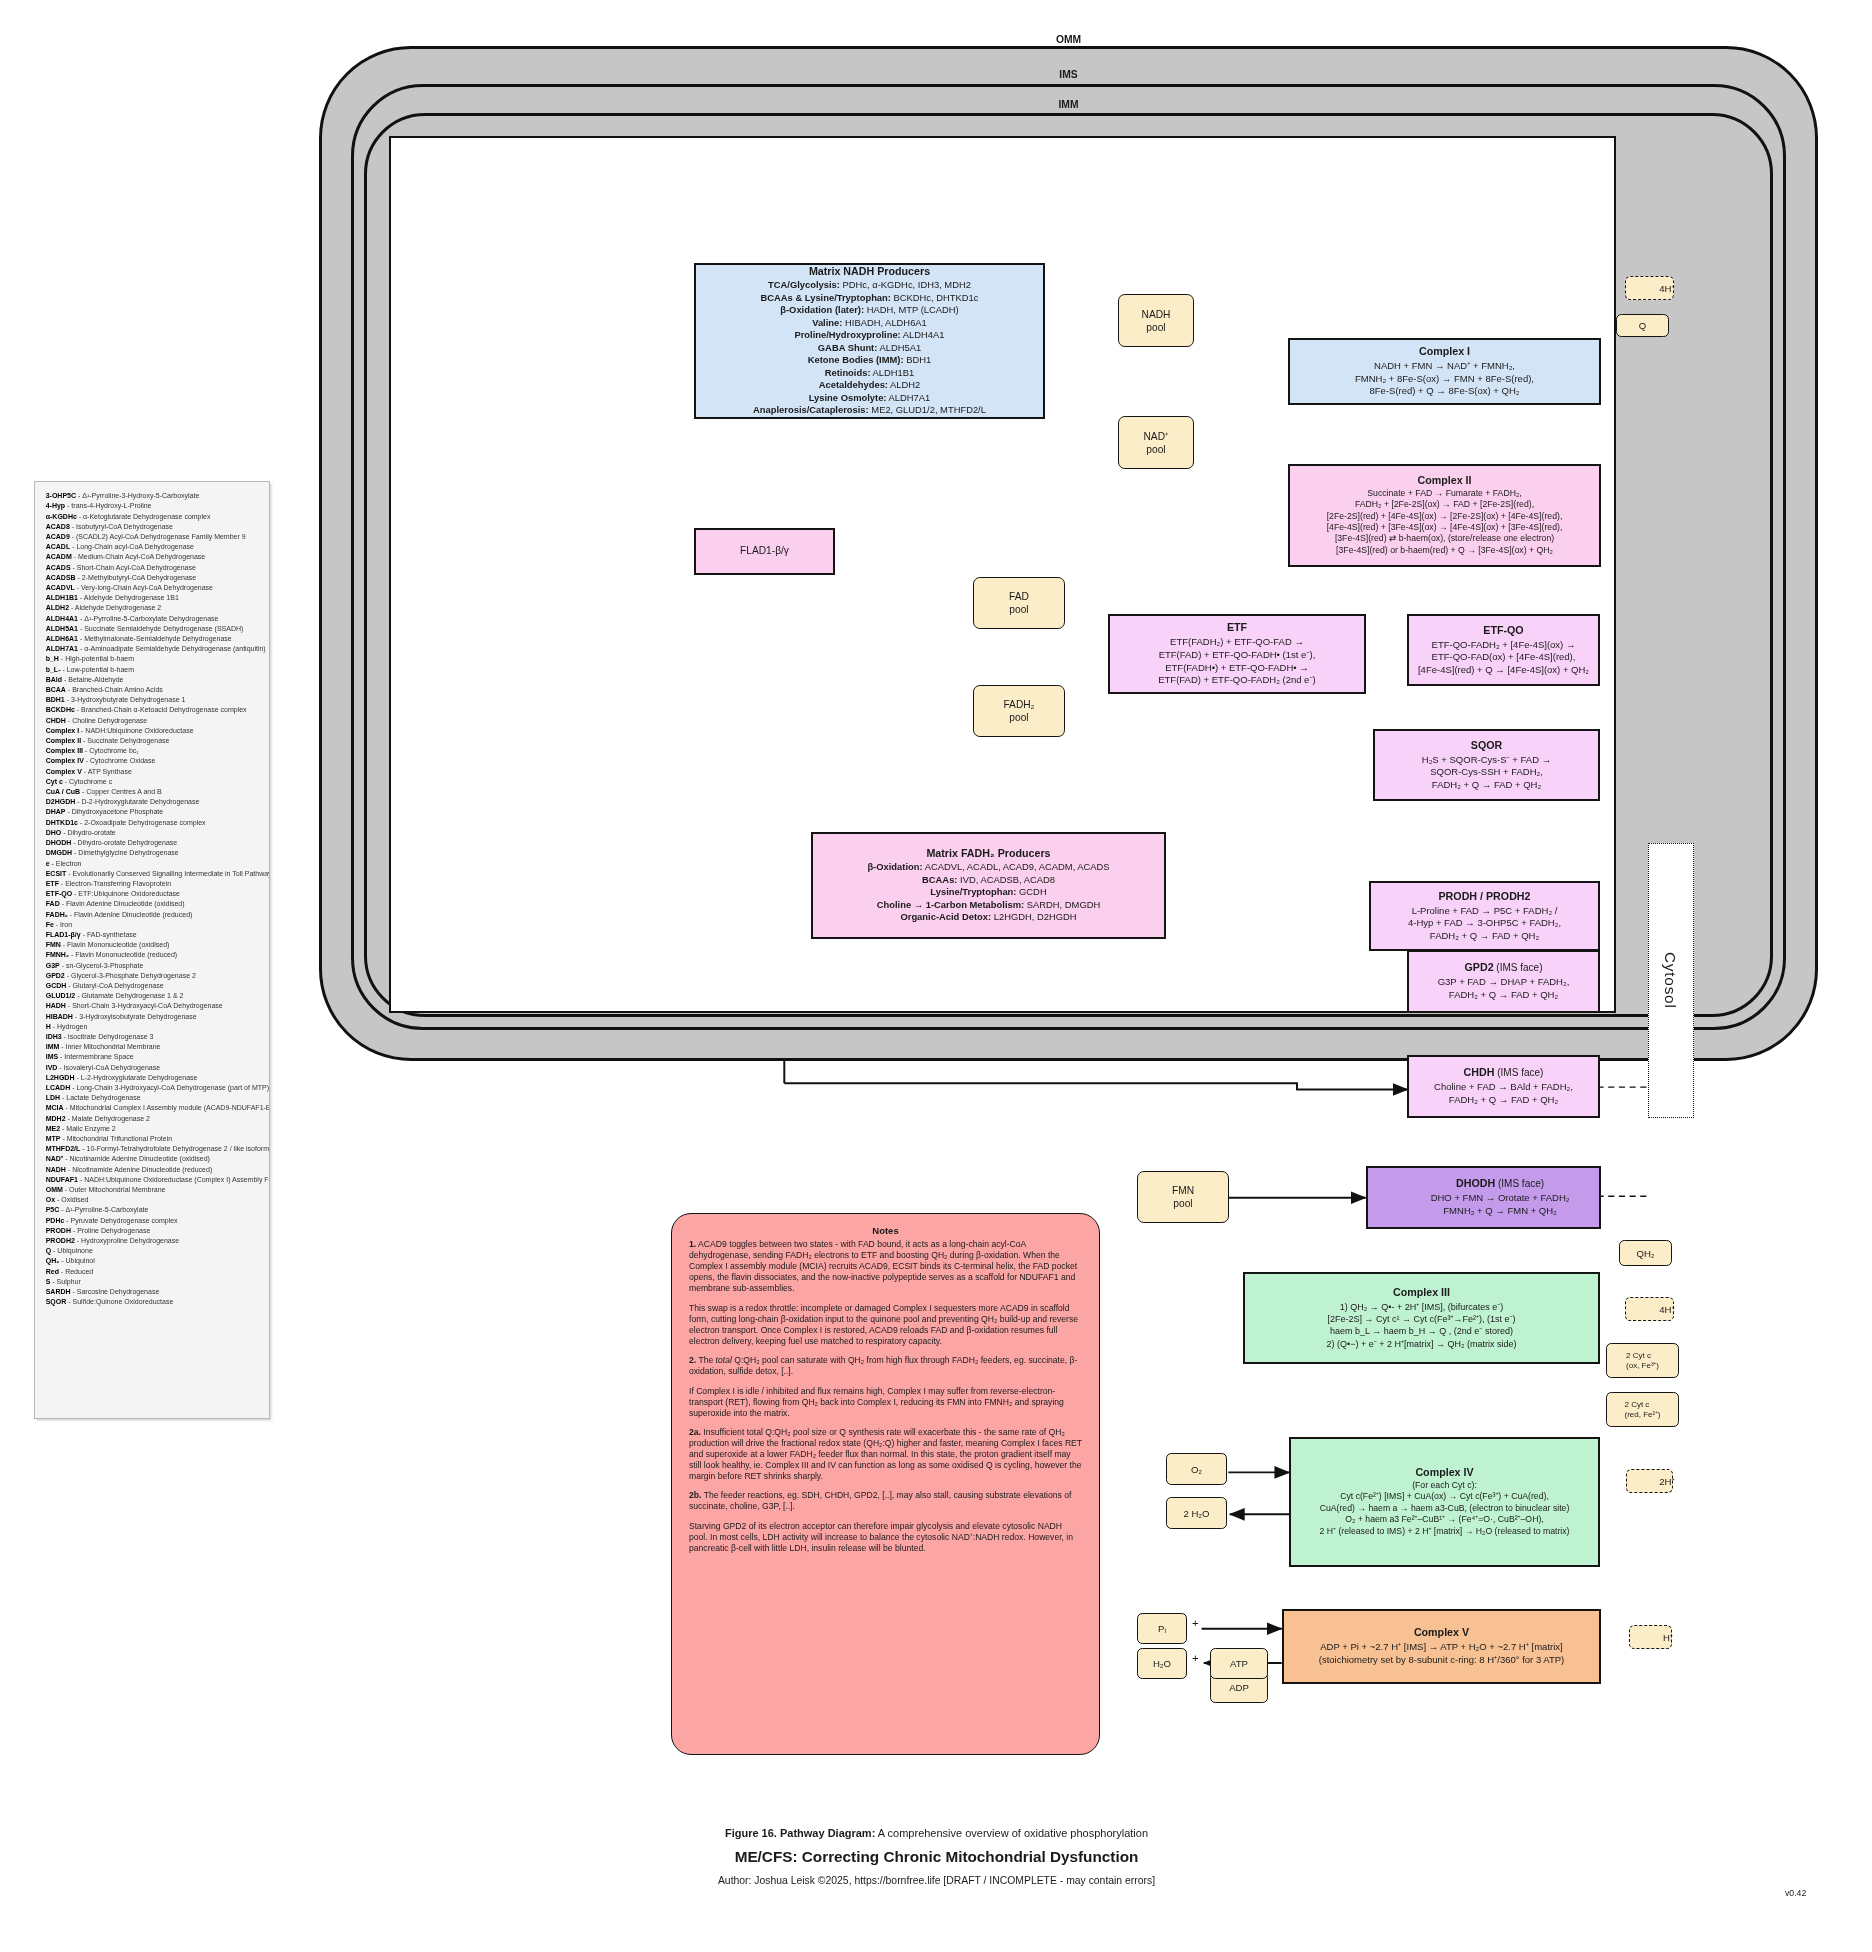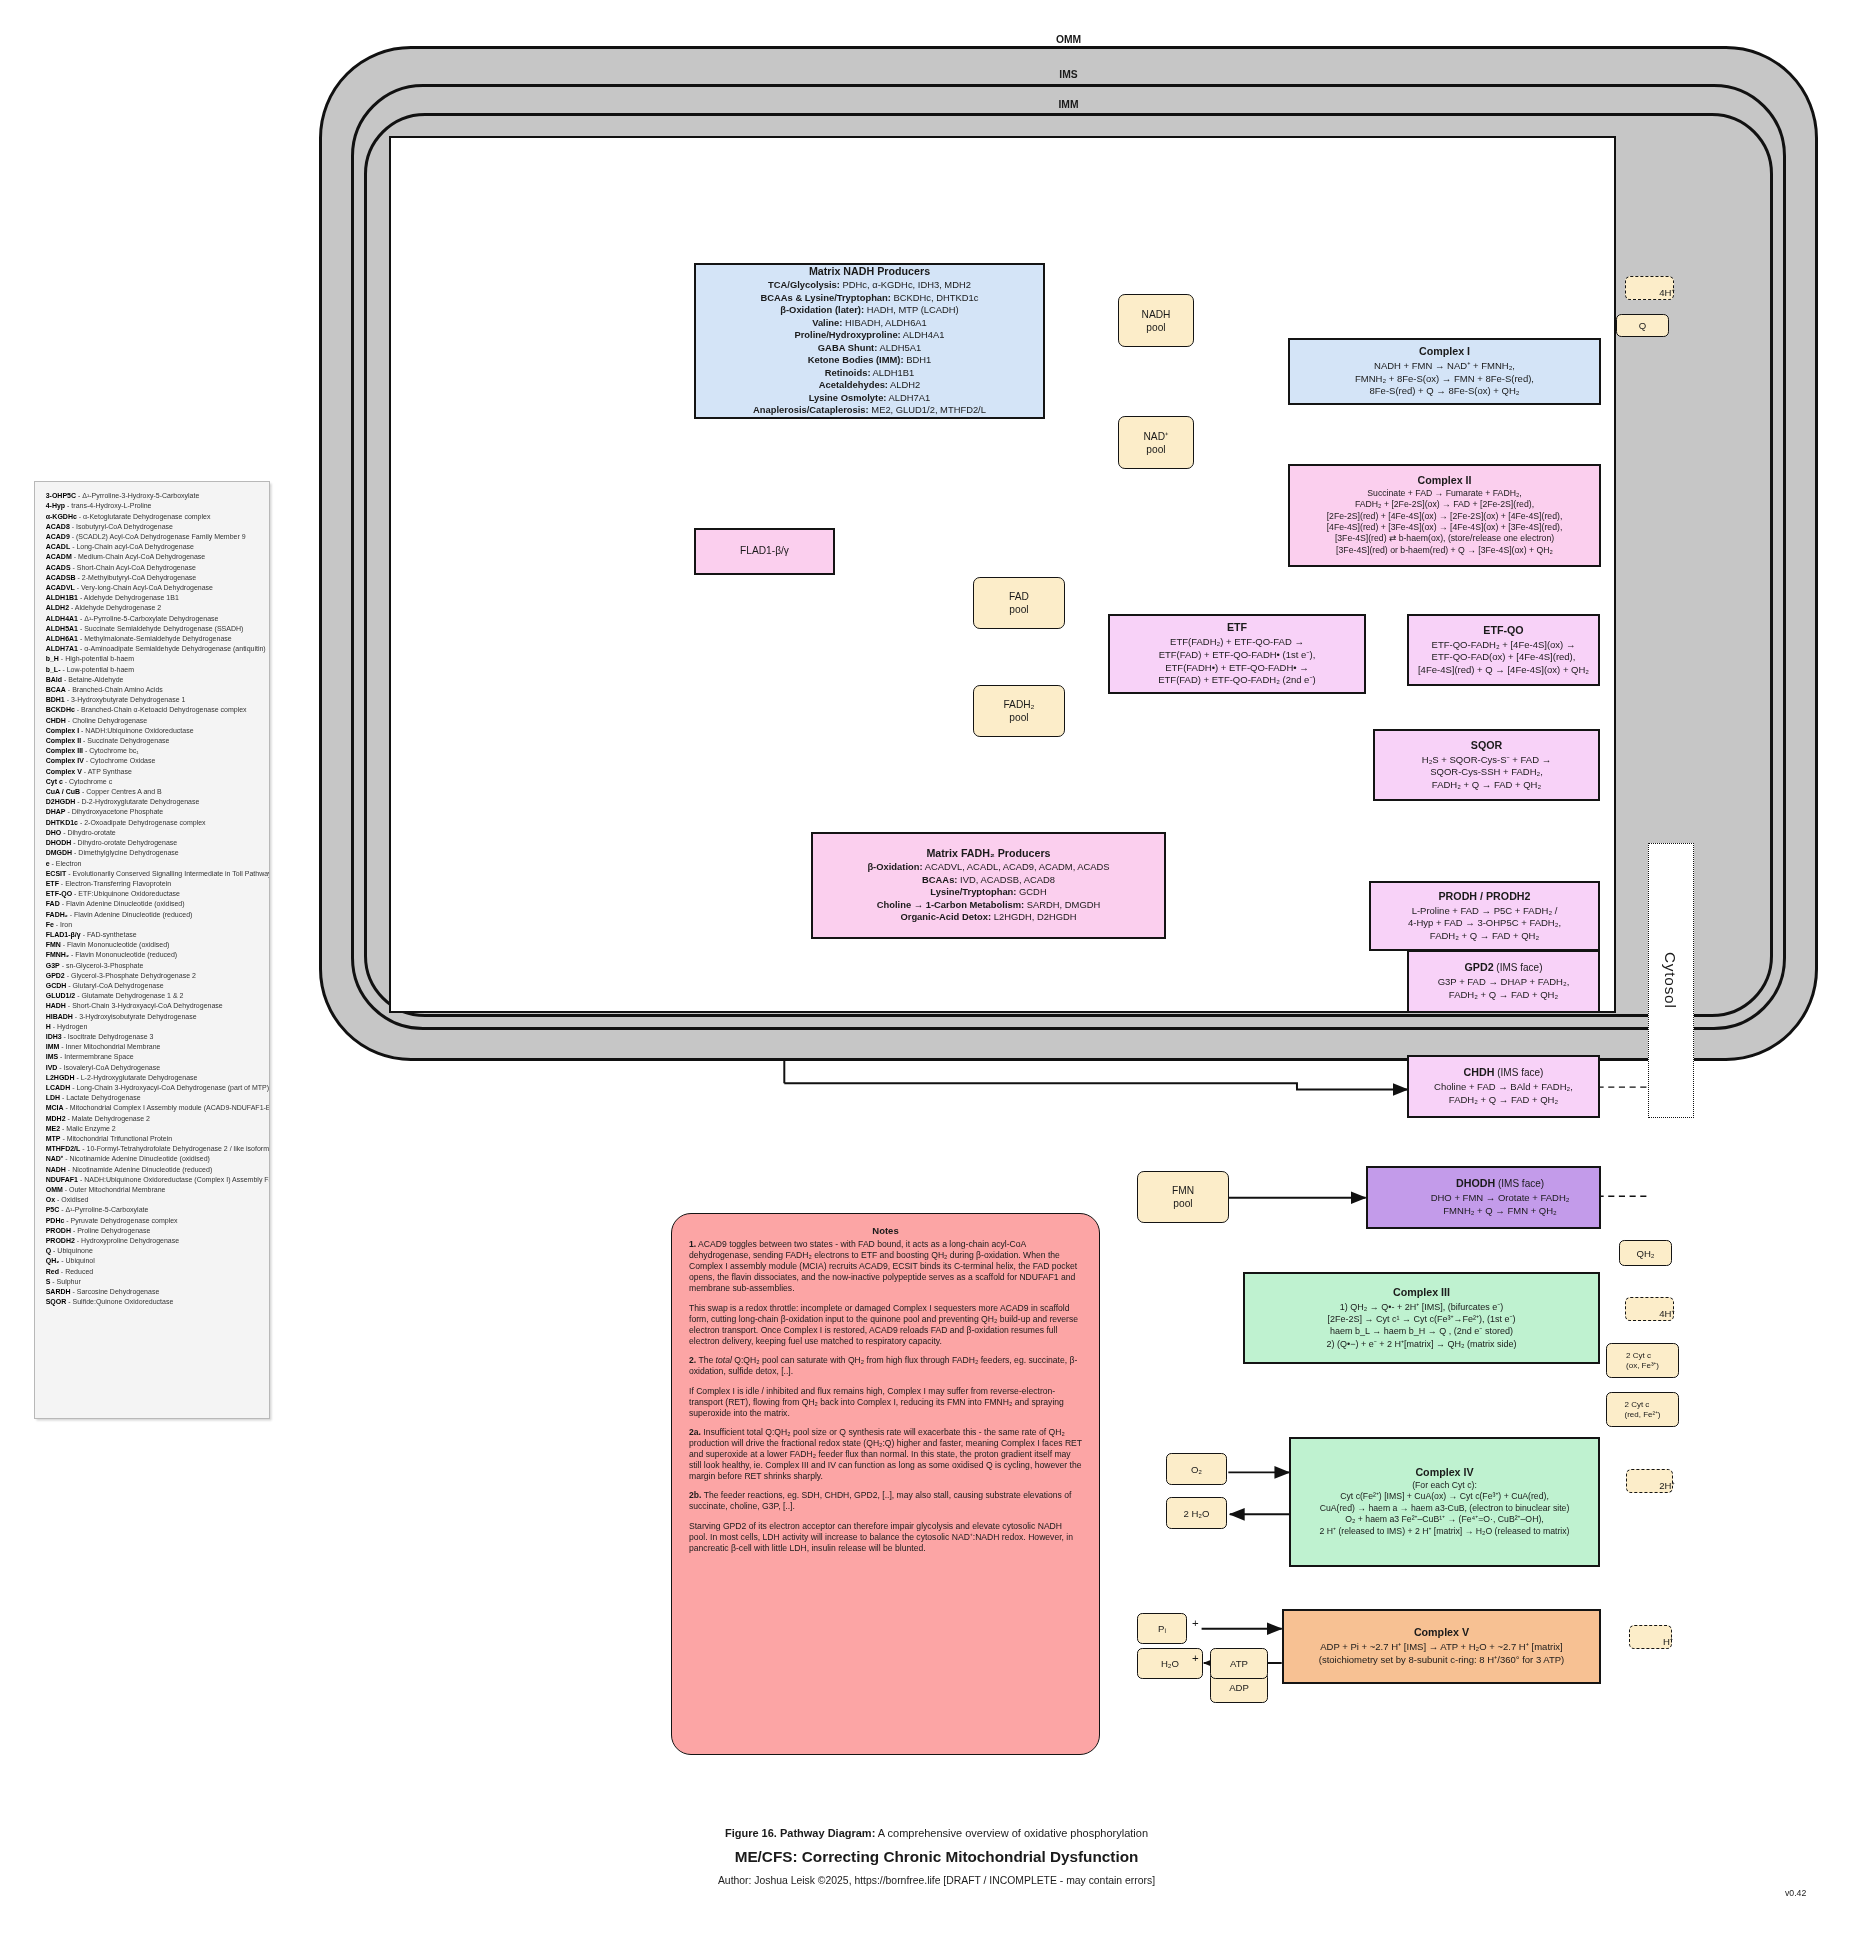--- a/index.html
+++ b/index.html
@@ -40,21 +40,21 @@
   .green{background:#bff2d0;}
   .purple{background:#c39bea;}
   .orange{background:#f7c193;}
 
   .pool{background:#fcedc9;border:1.7px solid #141414;border-radius:6.9px;
         font-size:10.2px;line-height:13px;text-align:center;
         display:flex;align-items:center;justify-content:center;font-weight:normal;}
   .small{background:#fcedc9;border:1.4px solid #141414;border-radius:5.3px;
          font-size:9.6px;display:flex;align-items:center;justify-content:center;}
   .dashbox{background:#fcedc9;border:1.4px dashed #141414;border-radius:5.3px;
-           font-size:9.6px;display:flex;align-items:flex-end;justify-content:center;padding-left:35px;}
+           font-size:9.6px;display:flex;align-items:center;justify-content:center;padding-left:35px;}
   .tiny{font-size:8px;line-height:9.5px;}
 
   #cytosol{left:1648px;top:843px;width:46px;height:275px;
            border:1.5px dotted #111;background:#fff;}
   #cytosol span{display:block;writing-mode:vertical-rl;
         font-size:15.3px;letter-spacing:0.8px;text-align:center;
         height:100%;line-height:43px;}
 
   
   #notes{left:671px;top:1213px;width:429px;height:542px;
@@ -366,21 +366,21 @@
 
 <div class="abs small" style="left:1166px;top:1453px;width:61px;height:32px;">
     <span id="s-o2">O₂</span>
   </div>
 <div class="abs small" style="left:1166px;top:1497px;width:61px;height:32px;">
     <span id="s-h2o">2 H₂O</span>
   </div>
 <div class="abs small" style="left:1137px;top:1613px;width:50px;height:30.5px;">
     <span id="s-pi">Pᵢ</span>
   </div>
-<div class="abs small" style="left:1137px;top:1648px;width:66px;height:30.5px;">
+<div class="abs small" style="left:1137px;top:1648px;width:50px;height:30.5px;">
     <span id="s-water">H₂O</span>
   </div>
 <div class="abs small" style="left:1210px;top:1672px;width:58px;height:30.5px;">
     <span id="s-adp">ADP</span>
   </div>
 <div class="abs small" style="left:1210px;top:1648px;width:58px;height:30.5px;">
     <span id="s-atp">ATP</span>
   </div>
 <div class="abs" style="left:1192px;top:1617px;font-size:11.4px;">+</div>
 <div class="abs" style="left:1192px;top:1652px;font-size:11.4px;">+</div>

